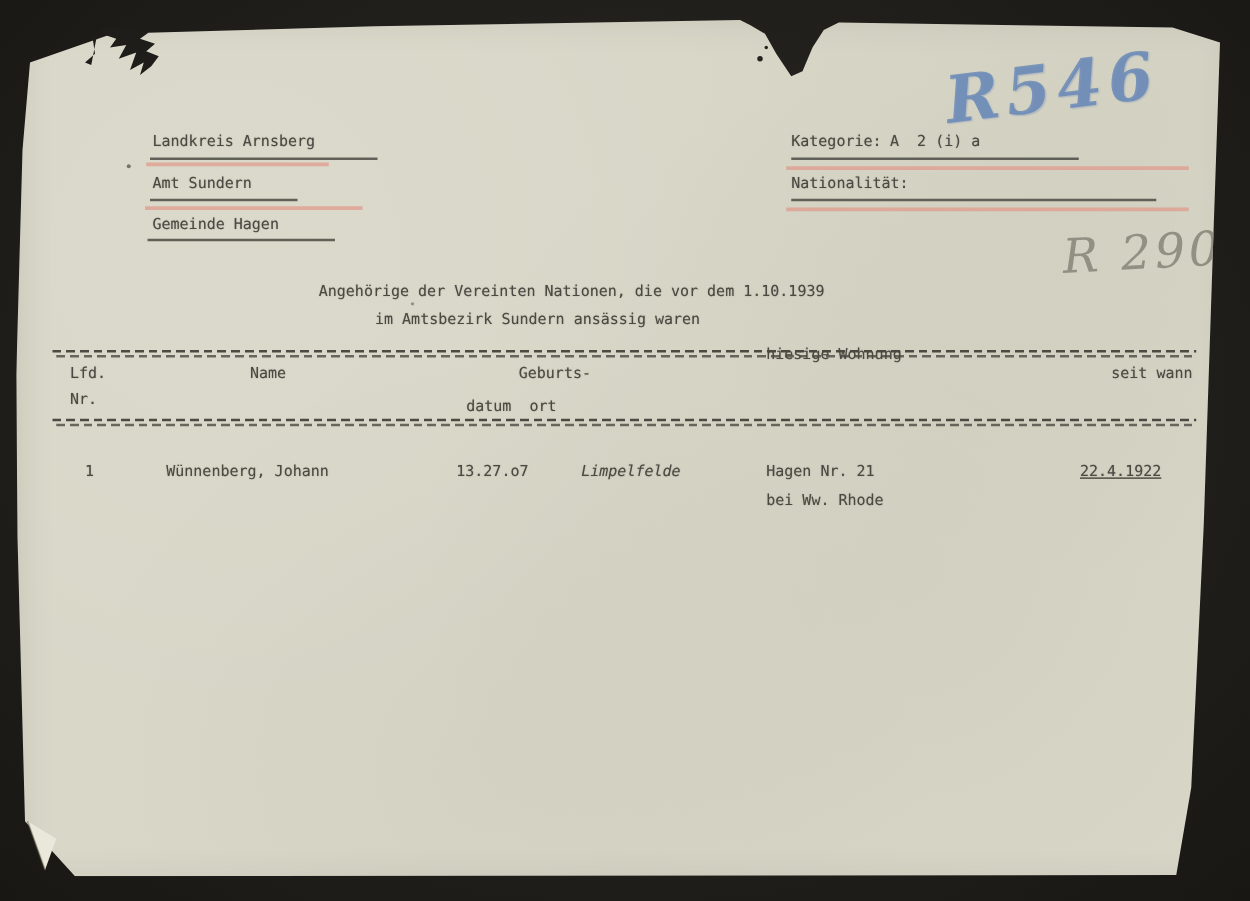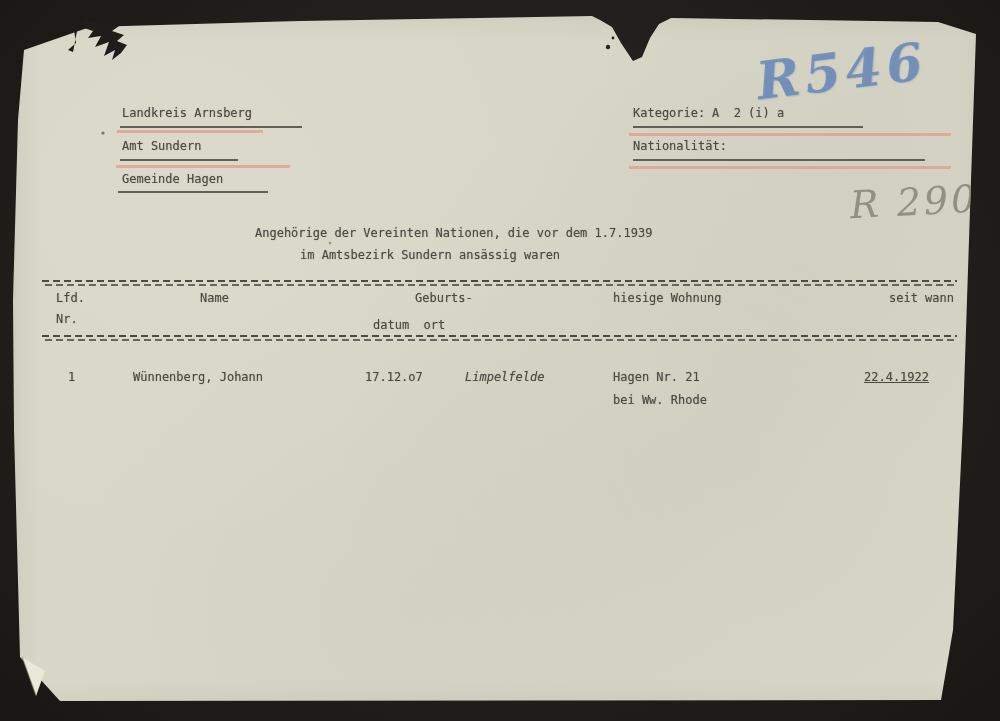--- a/index.html
+++ b/index.html
@@ -81,39 +81,39 @@
     <div class="ul-black" style="left:633px;top:126px;width:230px;"></div>
     <div class="ul-red" style="left:629px;top:133px;width:322px;"></div>
 
     <div class="tw" style="left:633px;top:140px;">Nationalität:</div>
     <div class="ul-black" style="left:633px;top:159px;width:292px;"></div>
     <div class="ul-red" style="left:629px;top:166px;width:322px;"></div>
 
     <div class="stamp-blue">R546</div>
     <div class="stamp-pencil">R 290</div>
 
-    <div class="tw" style="left:255px;top:227px;">Angehörige der Vereinten Nationen, die vor dem 1.7.1939</div>
+    <div class="tw" style="left:255px;top:227px;">Angehörige der Vereinten Nationen, die vor dem 1.10.1939</div>
     <div class="tw" style="left:300px;top:249px;">im Amtsbezirk Sundern ansässig waren</div>
 
     <div class="dashes" style="left:42px;top:280px;width:915px;"></div>
 
     <div class="tw" style="left:56px;top:292px;">Lfd.</div>
     <div class="tw" style="left:56px;top:313px;">Nr.</div>
     <div class="tw" style="left:200px;top:292px;">Name</div>
     <div class="tw" style="left:415px;top:292px;">Geburts-</div>
     <div class="tw" style="left:373px;top:319px;">datum  ort</div>
-    <div class="tw" style="left:613px;top:292px;">hiesige Wohnung</div>
+    <div class="tw" style="left:613px;top:277px;">hiesige Wohnung</div>
     <div class="tw" style="left:889px;top:292px;">seit wann</div>
 
     <div class="dashes" style="left:42px;top:335px;width:915px;"></div>
 
     <div>
       <div class="tw" style="left:68px;top:371px;">1</div>
       <div class="tw" style="left:133px;top:371px;">Wünnenberg, Johann</div>
-      <div class="tw" style="left:365px;top:371px;">17.12.o7</div>
+      <div class="tw" style="left:365px;top:371px;">13.27.o7</div>
       <div class="tw" style="left:465px;top:371px;font-style:italic;">Limpelfelde</div>
       <div class="tw" style="left:613px;top:371px;">Hagen Nr. 21</div>
       <div class="tw" style="left:613px;top:394px;">bei Ww. Rhode</div>
       <div class="tw" style="left:864px;top:371px;text-decoration:underline;">22.4.1922</div>
     </div>
 
   </div>
 
   <svg class="overlay" width="1000" height="721" viewBox="0 0 1000 721">
     <polygon points="85,21 100,22 119,26 112,31 124,35 117,41 127,45 121,53 112,60 115,50 104,56 109,42 95,47 101,36 88,38 93,31 78,26 73,52 68,50 76,43 74,30" fill="#1e1d1a"></polygon>

